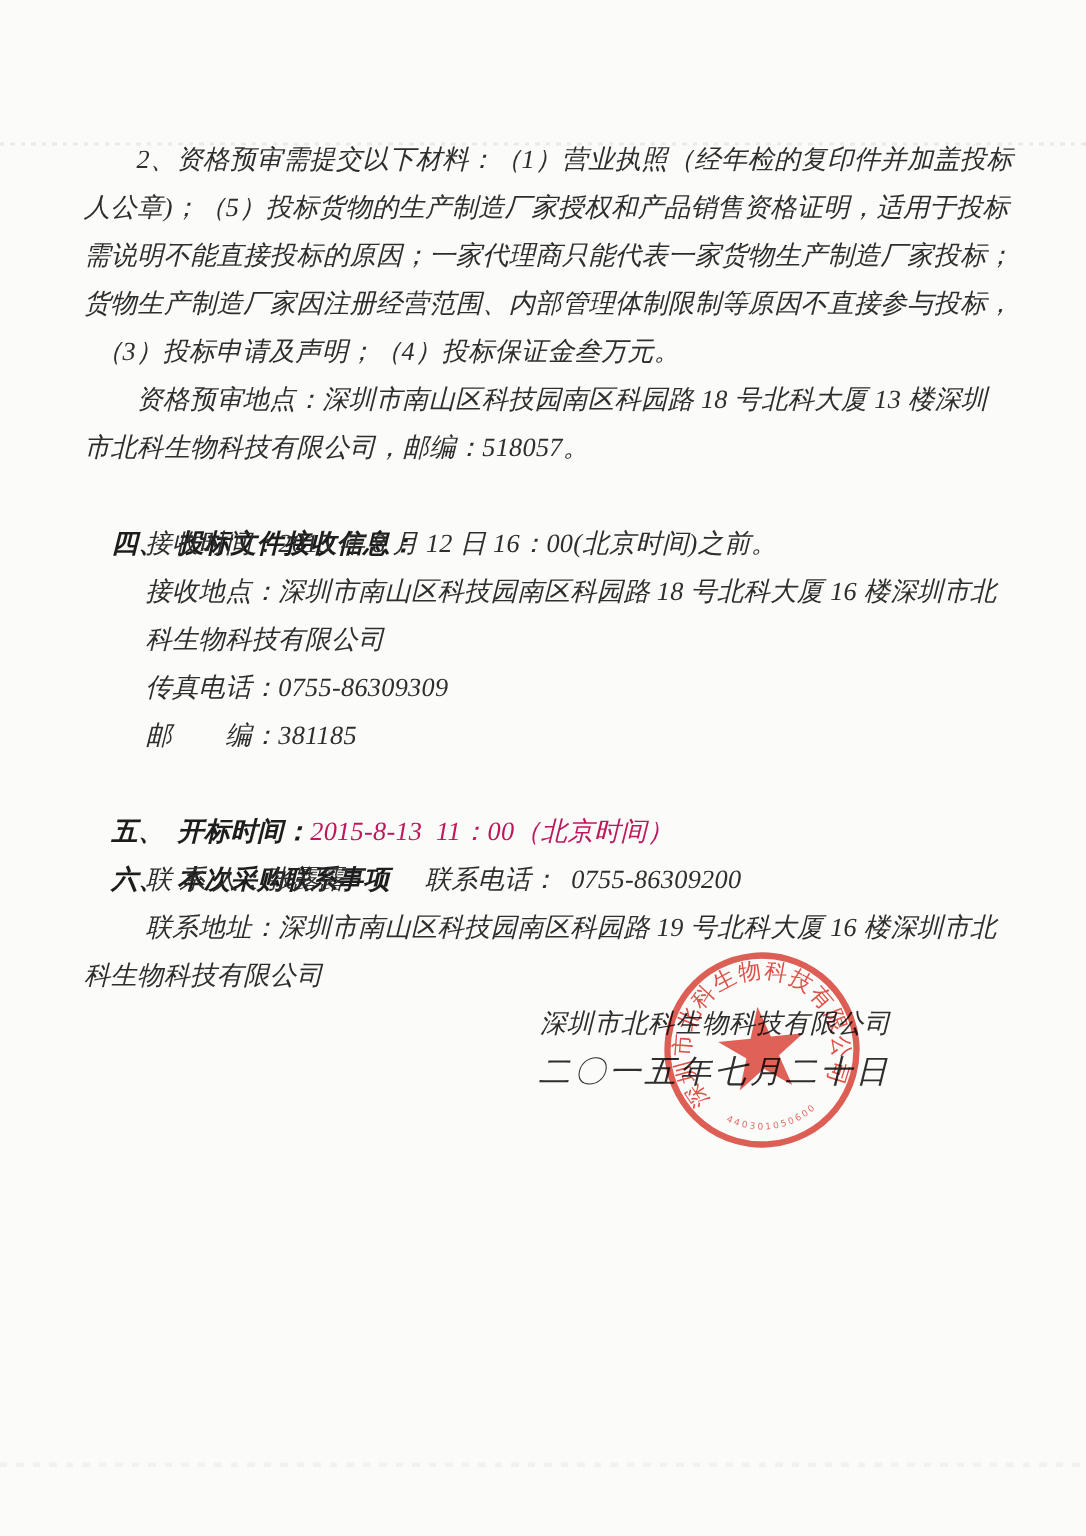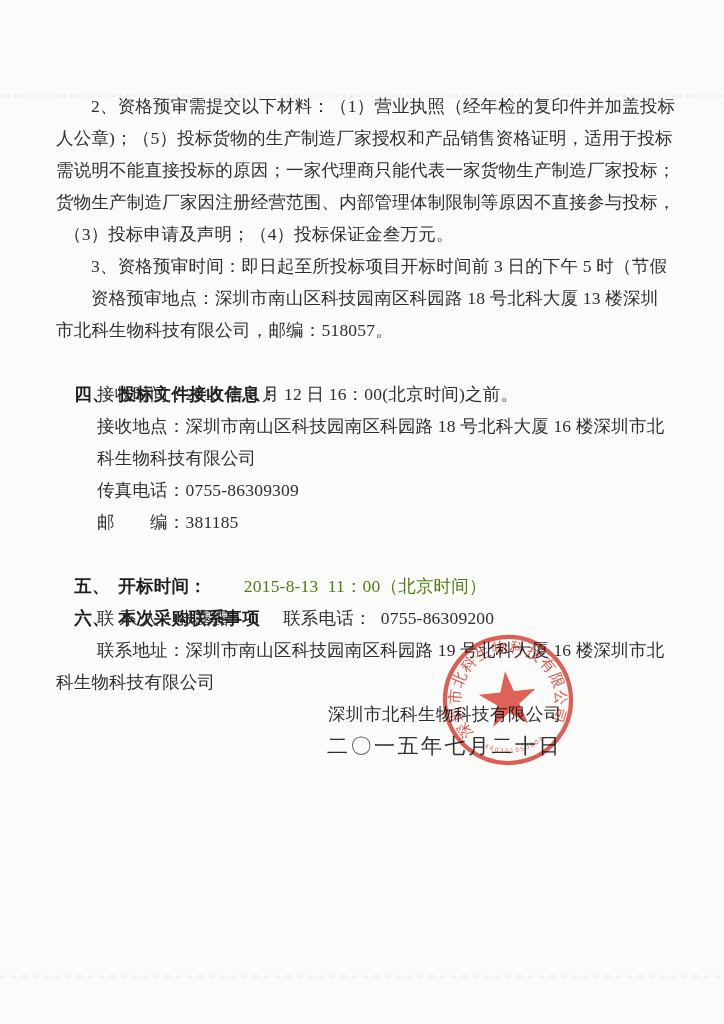--- a/index.html
+++ b/index.html
@@ -4,35 +4,36 @@
 <style>
   html,body{margin:0;padding:0;}
   body{
     width:724px;height:1024px;position:relative;overflow:hidden;
     background:#fbfbf9;
     font-family:"Liberation Serif","DejaVu Serif",serif;
     color:#2e2e2e;
   }
   #page{
     position:absolute;inset:0;
-    padding:90px 88px 0 56px;
+    padding:90px 56px 0 56px;
     box-sizing:border-box;
+    font-style:italic;
   }
   .ln{
     height:32px;line-height:32px;
     font-size:17.5px;
     white-space:pre;
     letter-spacing:0.2px;
   }
   .indent{padding-left:35px;}
   .sub{padding-left:41px;}
   .paren-indent{padding-left:8px;}
   .heading{font-weight:bold;color:#1d1d1d;}
   .heading .num{display:inline-block;min-width:36px;margin-right:8px;}
-  .heading .rest{font-weight:normal;color:#4d7c0f;margin-left:37px;}
+  .heading .rest{font-weight:normal;color:#be185d;}
   .sig{height:32px;line-height:32px;text-align:right;padding-right:74px;}
   .sig-company{font-size:17.5px;letter-spacing:0.5px;}
   .sig-date{font-size:21px;letter-spacing:2.5px;}
   
   .scan-line{
     position:absolute;left:0;top:95px;width:724px;height:2px;
     background:repeating-linear-gradient(90deg,rgba(160,160,155,0.18) 0 3px,rgba(255,255,255,0) 3px 7px);
   }
   .scan-noise{
     position:absolute;left:0;top:975px;width:724px;height:3px;
@@ -51,21 +52,20 @@
 <body>
 
 <div id="page">
   <div class="scan-line"></div>
 
   <div class="ln indent">2、资格预审需提交以下材料：（1）营业执照（经年检的复印件并加盖投标</div>
   <div class="ln">人公章)；（5）投标货物的生产制造厂家授权和产品销售资格证明，适用于投标</div>
   <div class="ln">需说明不能直接投标的原因；一家代理商只能代表一家货物生产制造厂家投标；</div>
   <div class="ln">货物生产制造厂家因注册经营范围、内部管理体制限制等原因不直接参与投标，</div>
   <div class="ln paren-indent">（3）投标申请及声明；（4）投标保证金叁万元。</div>
-  <div class="ln indent">3、资格预审时间：即日起至所投标项目开标时间前 3 日的下午 5 时（节假</div>
   <div class="ln indent">资格预审地点：深圳市南山区科技园南区科园路 18 号北科大厦 13 楼深圳</div>
   <div class="ln">市北科生物科技有限公司，邮编：518057。</div>
 
   <div class="ln heading">
     <span class="num">四、</span><span>投标文件接收信息：</span>
   </div>
 
   <div class="ln sub">接收时间：2015 年 8 月 12 日 16：00(北京时间)之前。</div>
   <div class="ln sub">接收地点：深圳市南山区科技园南区科园路 18 号北科大厦 16 楼深圳市北</div>
   <div class="ln sub">科生物科技有限公司</div>

